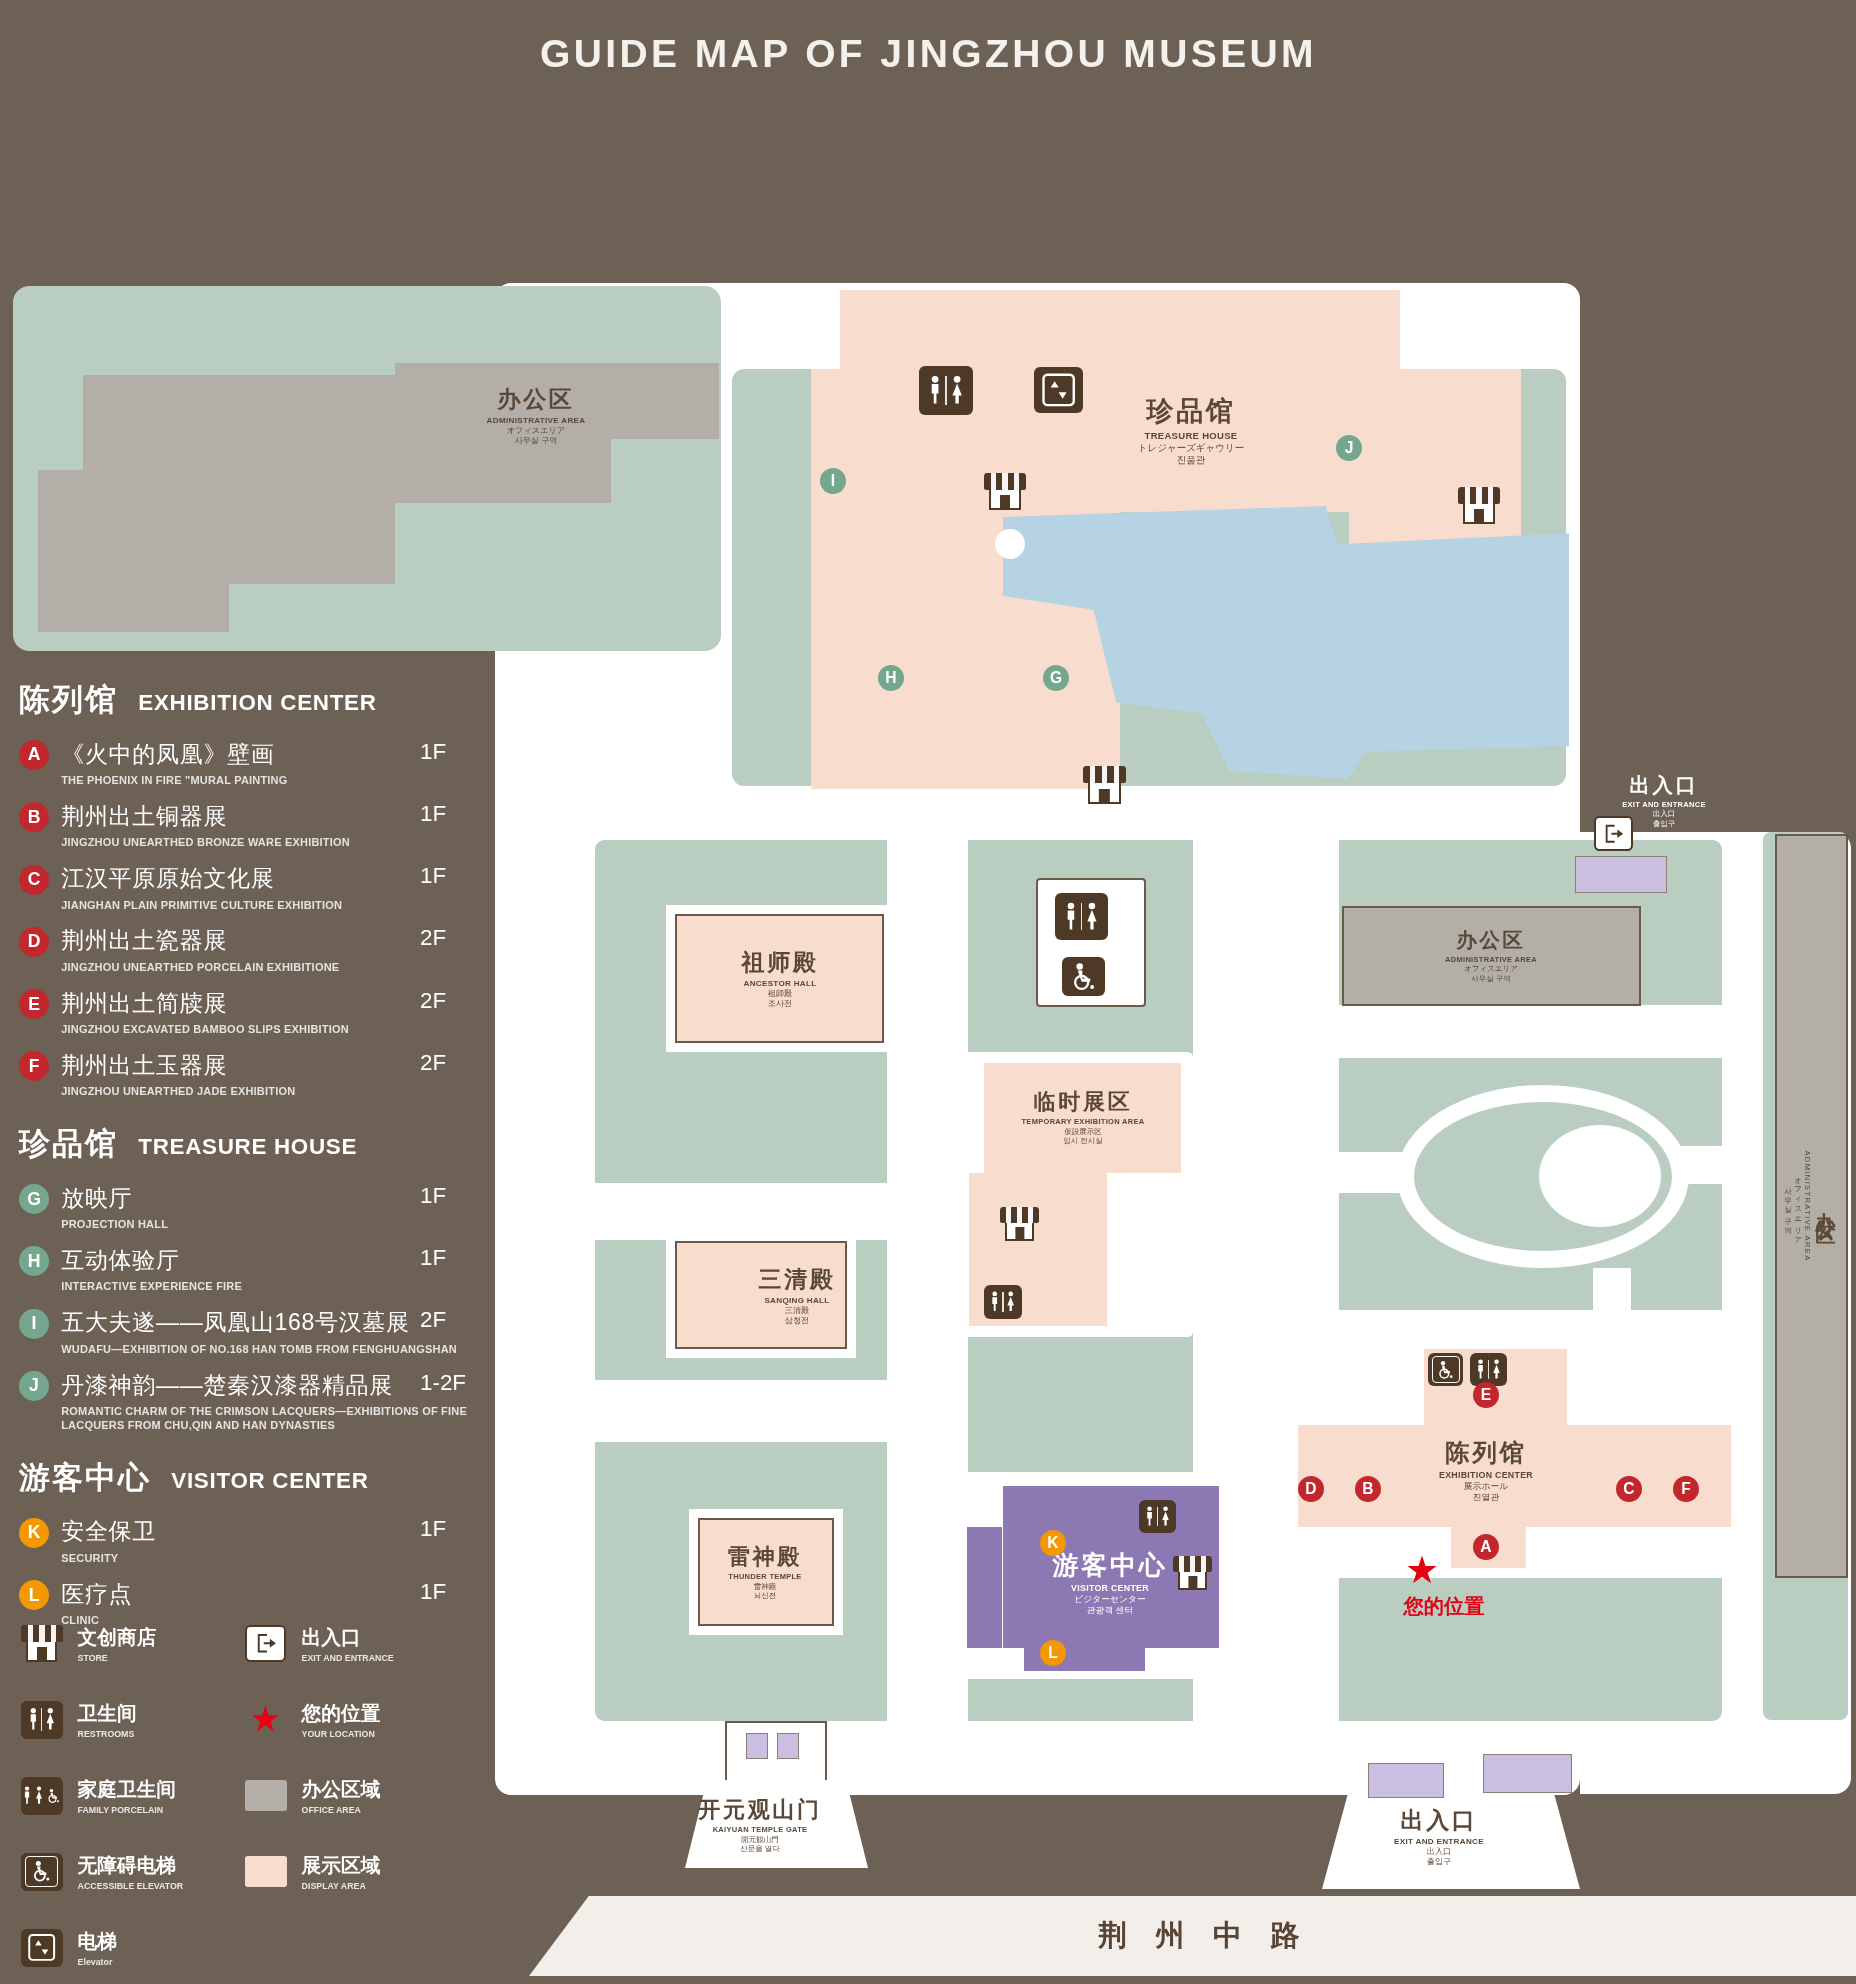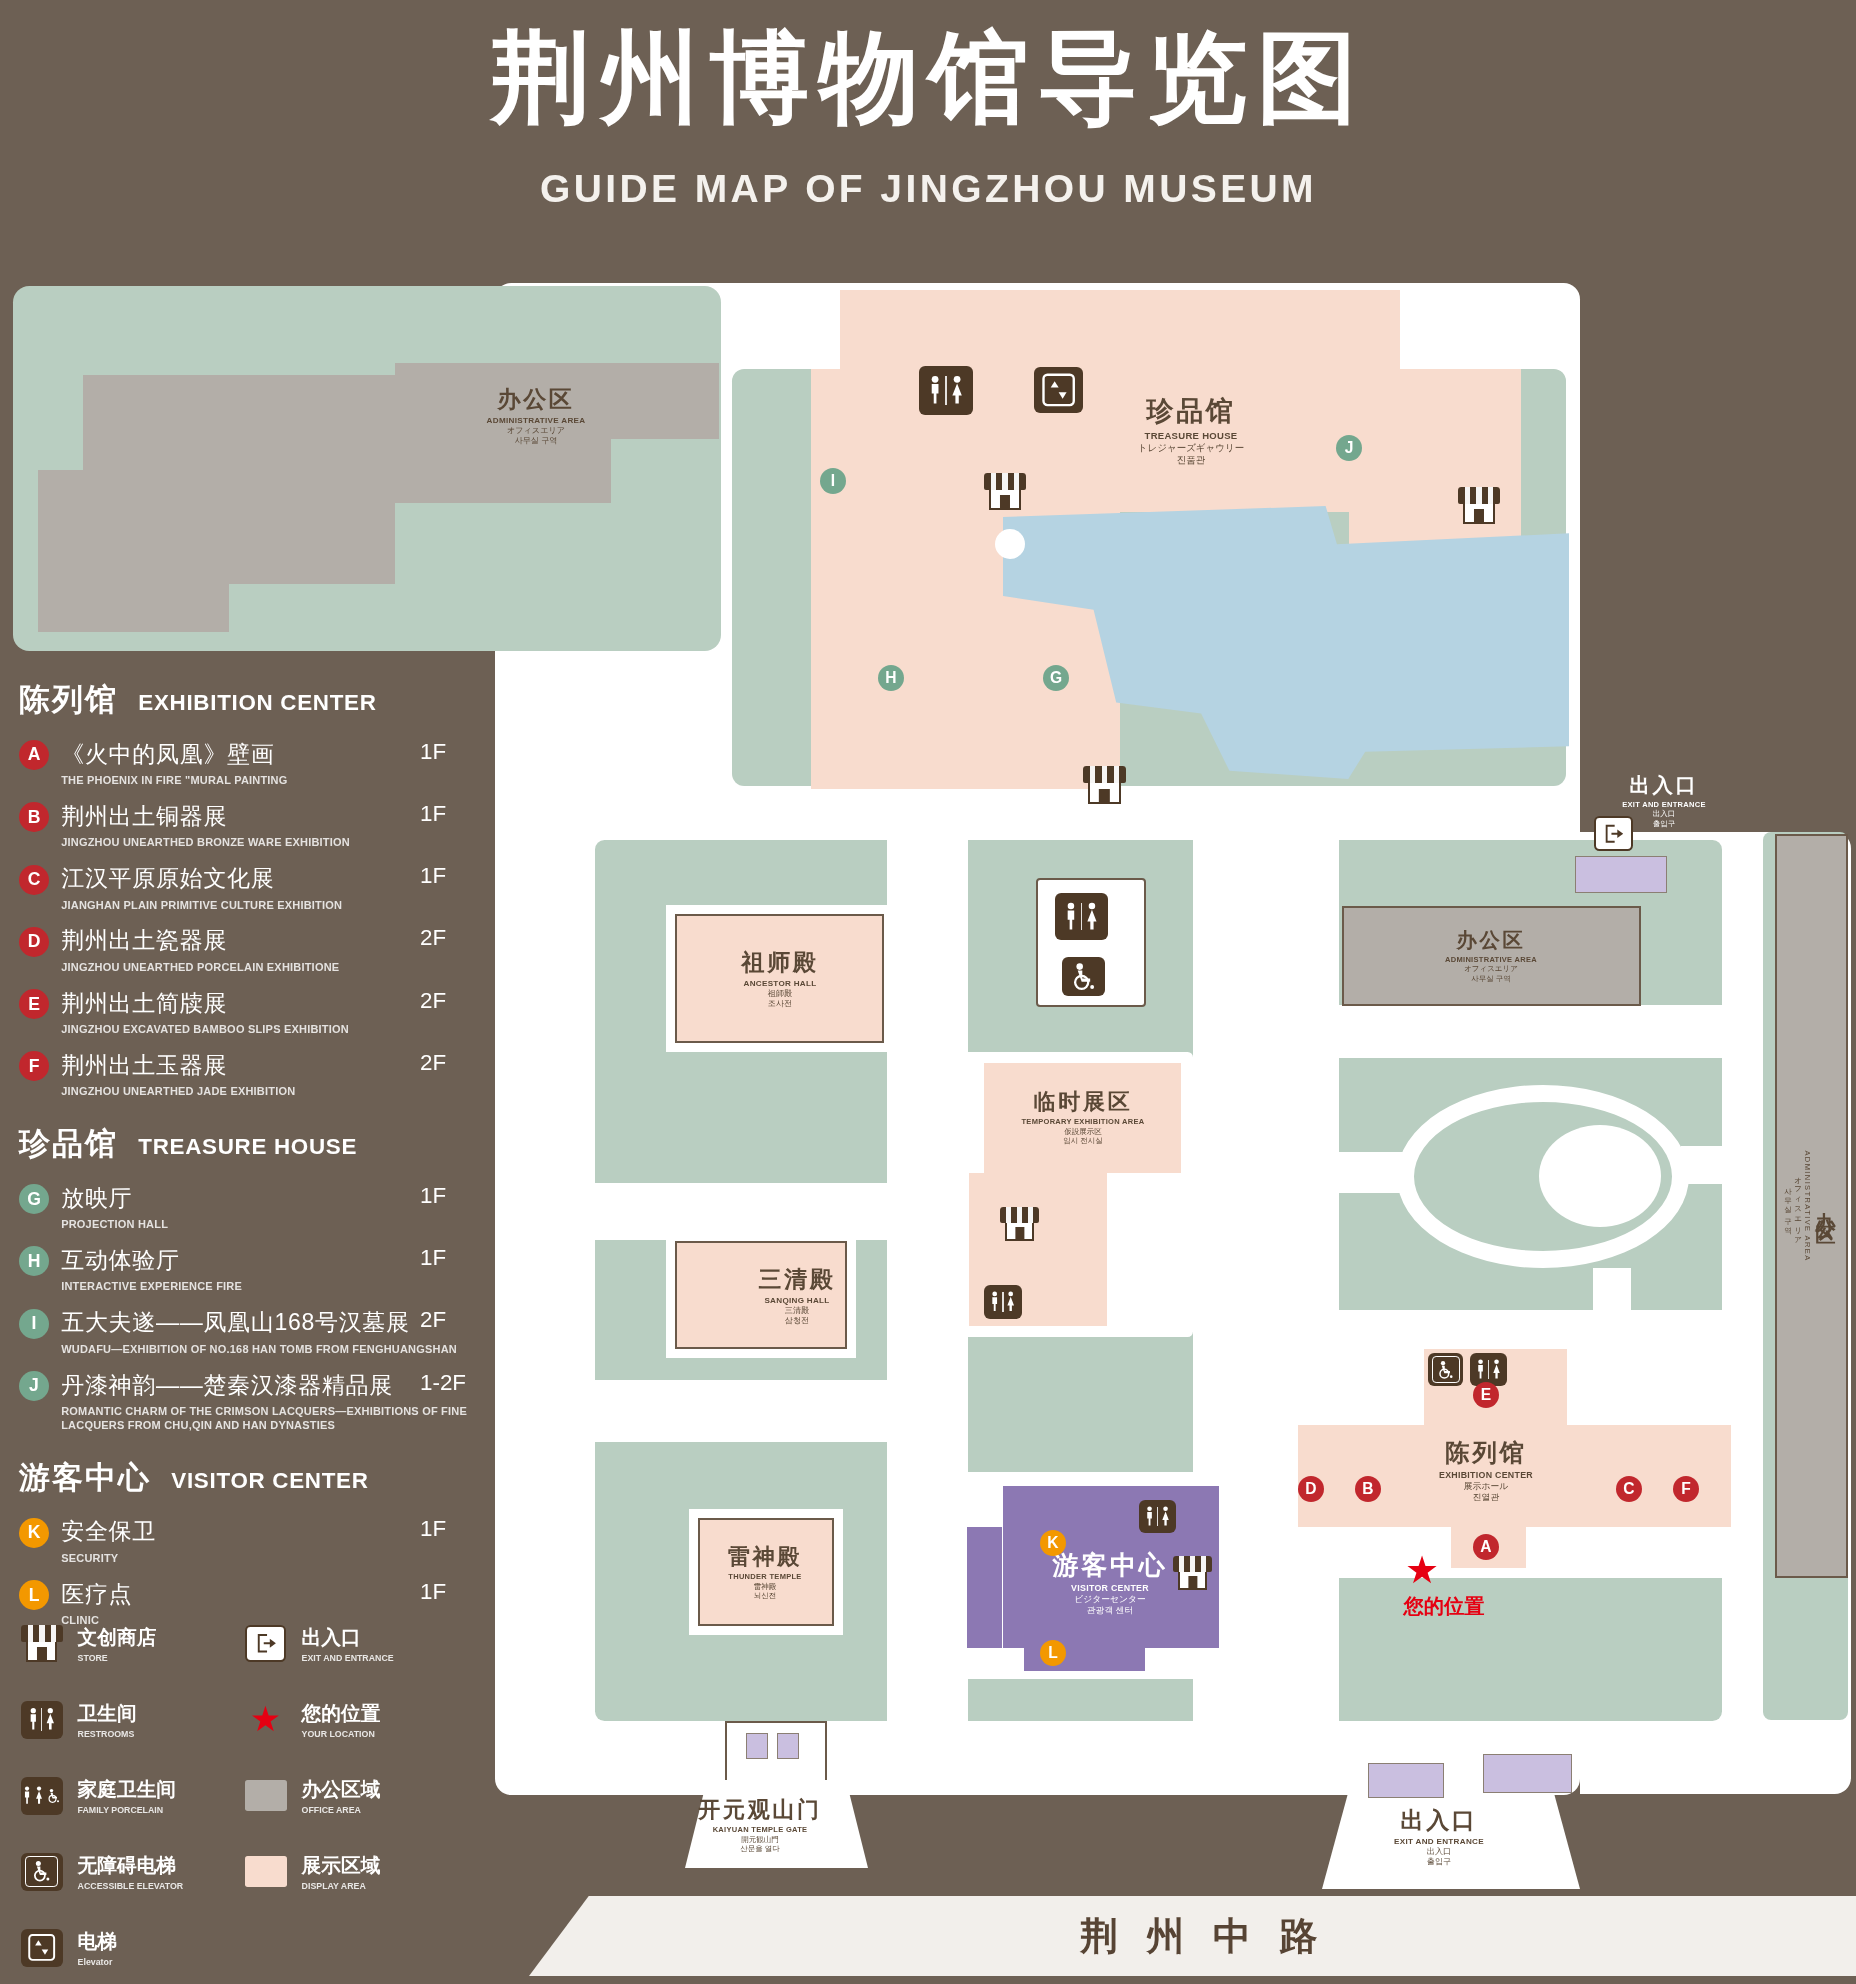--- a/index.html
+++ b/index.html
@@ -66,21 +66,21 @@
   .bl .l3,.bl .l4{display:block;font-size:var(--sm,8.1px)}
   .bl.light{color:#fff}
   .bl-v{position:absolute;transform:translate(-50%,-50%);writing-mode:vertical-rl;color:#5a4836;text-align:center}
   .bl-v span{display:block}
   .bl-v .l1{font-weight:bold;font-size:20.3px;letter-spacing:6.8px}
   .bl-v .l2,.bl-v .l3,.bl-v .l4{font-size:7.5px;letter-spacing:1.4px}
 
   .mk{position:absolute;width:26px;height:26px;margin:-13px 0 0 -13px;border-radius:50%;display:flex;align-items:center;justify-content:center;color:#fff;font-weight:bold;font-size:15.6px}
   .mk-red{background:#c1272d}.mk-grn{background:#74a78e}.mk-org{background:#f39800}
 
-  .roadtxt{position:absolute;transform:translate(-50%,-50%);font-size:38px;font-weight:bold;letter-spacing:28.5px;color:#574434;white-space:nowrap}
+  .roadtxt{position:absolute;transform:translate(-50%,-50%);font-size:29px;font-weight:bold;letter-spacing:28.5px;color:#574434;white-space:nowrap}
 </style>
 </head>
 <body>
 
 <svg width="0" height="0" style="position:absolute" aria-hidden="true">
   <defs>
     <symbol id="s-man" viewBox="0 0 24 44">
         <circle cx="12" cy="6" r="5"></circle>
         <path d="M7 13h10v14h-3v15h-4V27H7z"></path>
       </symbol>
@@ -103,21 +103,20 @@
         <path d="M24 7 H9 V37 H24" fill="none" stroke="currentColor" stroke-width="3.5"></path>
         <path d="M18 22 H34" fill="none" stroke="currentColor" stroke-width="3.5"></path>
         <path d="M29 14 L40 22 L29 30 Z"></path>
       </symbol>
   </defs>
 </svg>
 
 <div class="stage">
 
   <header class="hdr">
-    <div class="t-zh">荆州博物馆导览图</div>
     <div class="t-en">GUIDE MAP OF JINGZHOU MUSEUM</div>
   </header>
 
   <div class="map">
 
     <div class="abs white" style="left:495px;top:283px;width:1085px;height:1512px;border-radius:16.3px"></div>
     <div class="abs white" style="left:1580px;top:832px;width:271px;height:962px;border-radius:0 16.3px 16.3px 0"></div>
 
     <div class="abs lawn" style="left:13px;top:286px;width:708px;height:365px;border-radius:16.3px"></div>
     <div class="abs lawn" style="left:732px;top:369px;width:834px;height:417px;border-radius:12.2px"></div>

